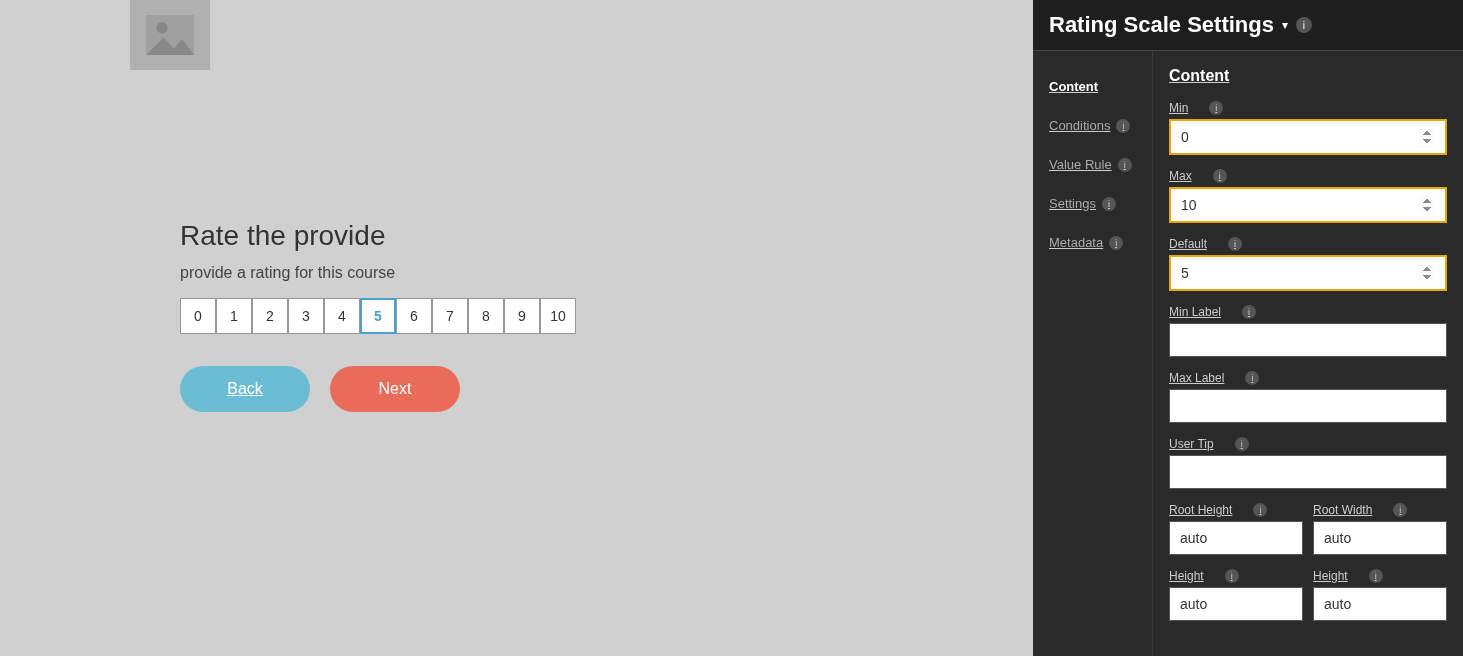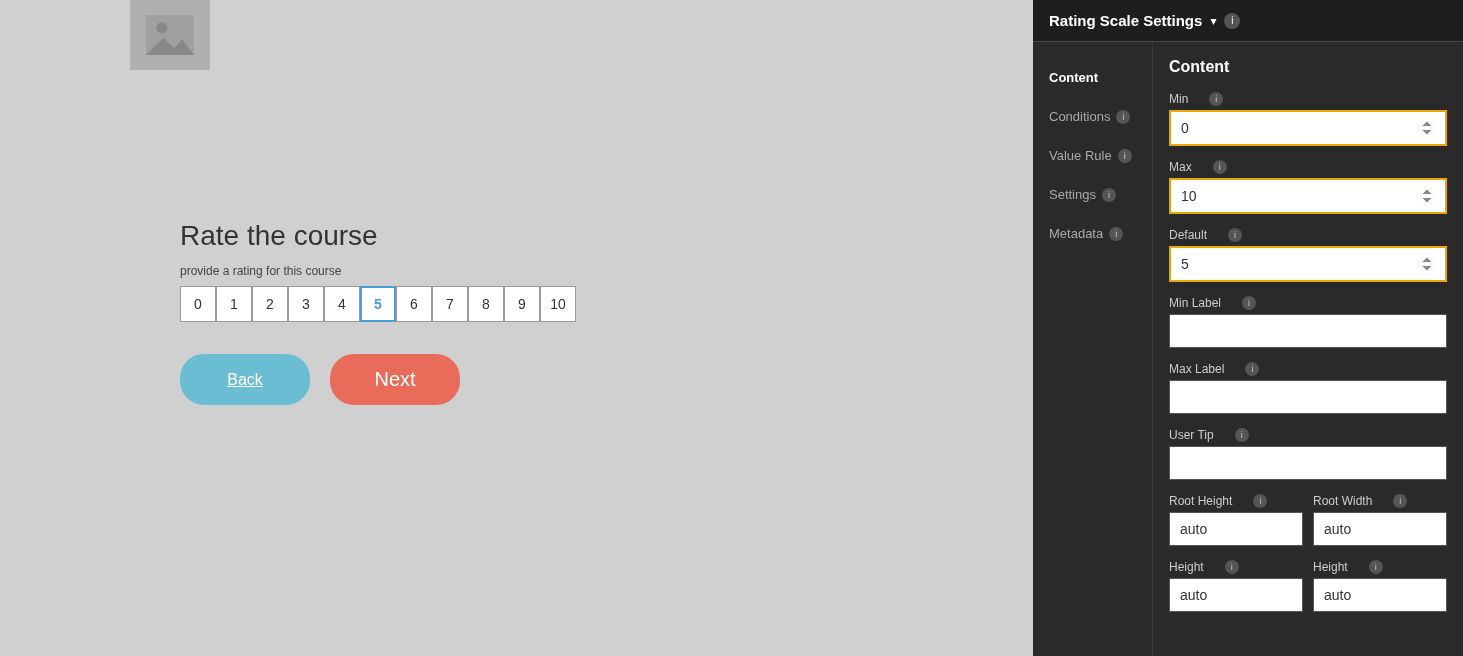--- a/index.html
+++ b/index.html
@@ -49,23 +49,23 @@
     }
 
     .course-title {
       font-size: 28px;
       font-weight: 400;
       color: #333;
       margin-bottom: 12px;
     }
 
     .course-subtitle {
-      font-size: 12px;
+      font-size: 16px;
       color: #444;
-      margin-bottom: 8px;
+      margin-bottom: 16px;
     }
 
     .rating-scale {
       display: flex;
       gap: 0;
       margin-bottom: 32px;
     }
 
     .rating-cell {
       width: 36px;
@@ -104,21 +104,21 @@
       min-width: 130px;
       text-decoration: underline;
     }
 
     .btn-next {
       background: #e96c5a;
       color: white;
       border: none;
       border-radius: 24px;
       padding: 14px 40px;
-      font-size: 20px;
+      font-size: 16px;
       cursor: pointer;
       min-width: 130px;
     }
 
     
     .sidebar {
       width: 430px;
       background: #2a2a2a;
       color: #ccc;
       display: flex;
@@ -131,21 +131,21 @@
       background: #1e1e1e;
       padding: 12px 16px;
       display: flex;
       align-items: center;
       gap: 8px;
       border-bottom: 1px solid #444;
     }
 
     .sidebar-header-title {
       color: #fff;
-      font-size: 15px;
+      font-size: 22px;
       font-weight: bold;
     }
 
     .sidebar-header-arrow {
       color: #fff;
       font-size: 12px;
     }
 
     .sidebar-header-info {
       width: 16px;
@@ -157,20 +157,21 @@
       display: flex;
       align-items: center;
       justify-content: center;
       cursor: pointer;
     }
 
     .sidebar-body {
       display: flex;
       flex: 1;
       overflow: hidden;
+      text-decoration: underline;
     }
 
     
     .sidebar-nav {
       width: 120px;
       background: #2a2a2a;
       padding: 16px 0;
       display: flex;
       flex-direction: column;
       gap: 0;
@@ -282,21 +283,21 @@
 <div class="preview-area">
   <div class="image-placeholder">
     <svg viewBox="0 0 60 50" xmlns="http://www.w3.org/2000/svg">
       <rect width="60" height="50" fill="#a0a0a0"></rect>
       <circle cx="20" cy="16" r="7" fill="#888"></circle>
       <polygon points="0,50 22,28 35,42 45,30 60,50" fill="#888"></polygon>
     </svg>
   </div>
 
   <div class="course-content">
-    <div class="course-title">Rate the course</div>
+    <div class="course-title">Rate the provide</div>
     <div class="course-subtitle">provide a rating for this course</div>
 
     <div class="rating-scale" id="rating-scale">
         <div class="rating-cell">0</div>
         <div class="rating-cell">1</div>
         <div class="rating-cell">2</div>
         <div class="rating-cell">3</div>
         <div class="rating-cell">4</div>
         <div class="rating-cell active">5</div>
         <div class="rating-cell">6</div>

